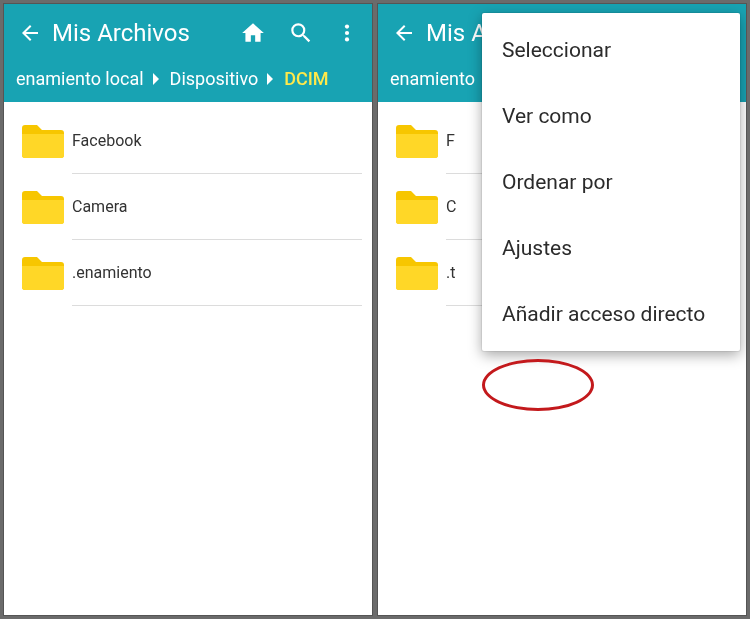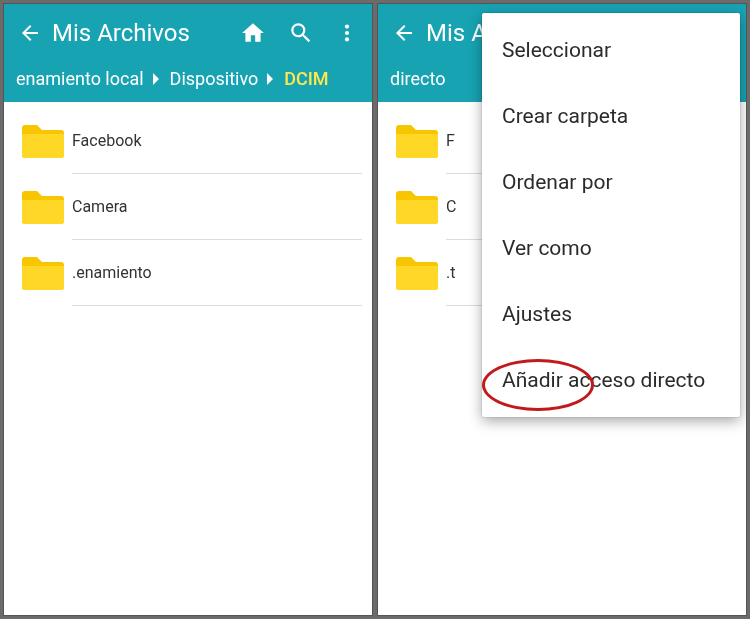--- a/index.html
+++ b/index.html
@@ -193,21 +193,21 @@
   <div class="screen">
     <div class="appbar">
       <span class="back">
         <svg width="24" height="24" viewBox="0 0 24 24">
             <path fill="#fff" d="M20 11H7.83l5.59-5.59L12 4l-8 8 8 8 1.41-1.41L7.83 13H20z"></path>
           </svg>
       </span>
       <span class="title">Mis A</span>
     </div>
     <div class="breadcrumbs">
-      <span class="crumb">directo</span>
+      <span class="crumb">enamiento</span>
     </div>
     <div class="list">
       <div class="row">
         <span class="folder-ico">
           <svg width="46" height="38" viewBox="0 0 46 38">
               <path fill="#f7c600" d="M2 6c0-2 1-3 3-3h12l5 5h19c2 0 3 1 3 3v22c0 2-1 3-3 3H5c-2 0-3-1-3-3V6z"></path>
               <path fill="#ffd727" d="M2 12h42v21c0 2-1 3-3 3H5c-2 0-3-1-3-3V12z"></path>
             </svg>
         </span>
         <span class="label-wrap">
@@ -233,23 +233,22 @@
             </svg>
         </span>
         <span class="label-wrap">
             <span>.t</span>
           </span>
       </div>
     </div>
 
     <div class="popup">
       <div class="item">Seleccionar</div>
-      <div class="item">Crear carpeta</div>
+      <div class="item">Ver como</div>
       <div class="item">Ordenar por</div>
-      <div class="item">Ver como</div>
       <div class="item">Ajustes</div>
       <div class="item">Añadir acceso directo</div>
     </div>
 
     <div class="highlight-ellipse" style="left:104px; top:355px;"></div>
   </div>
 
 </div>
 
 </body></html>

